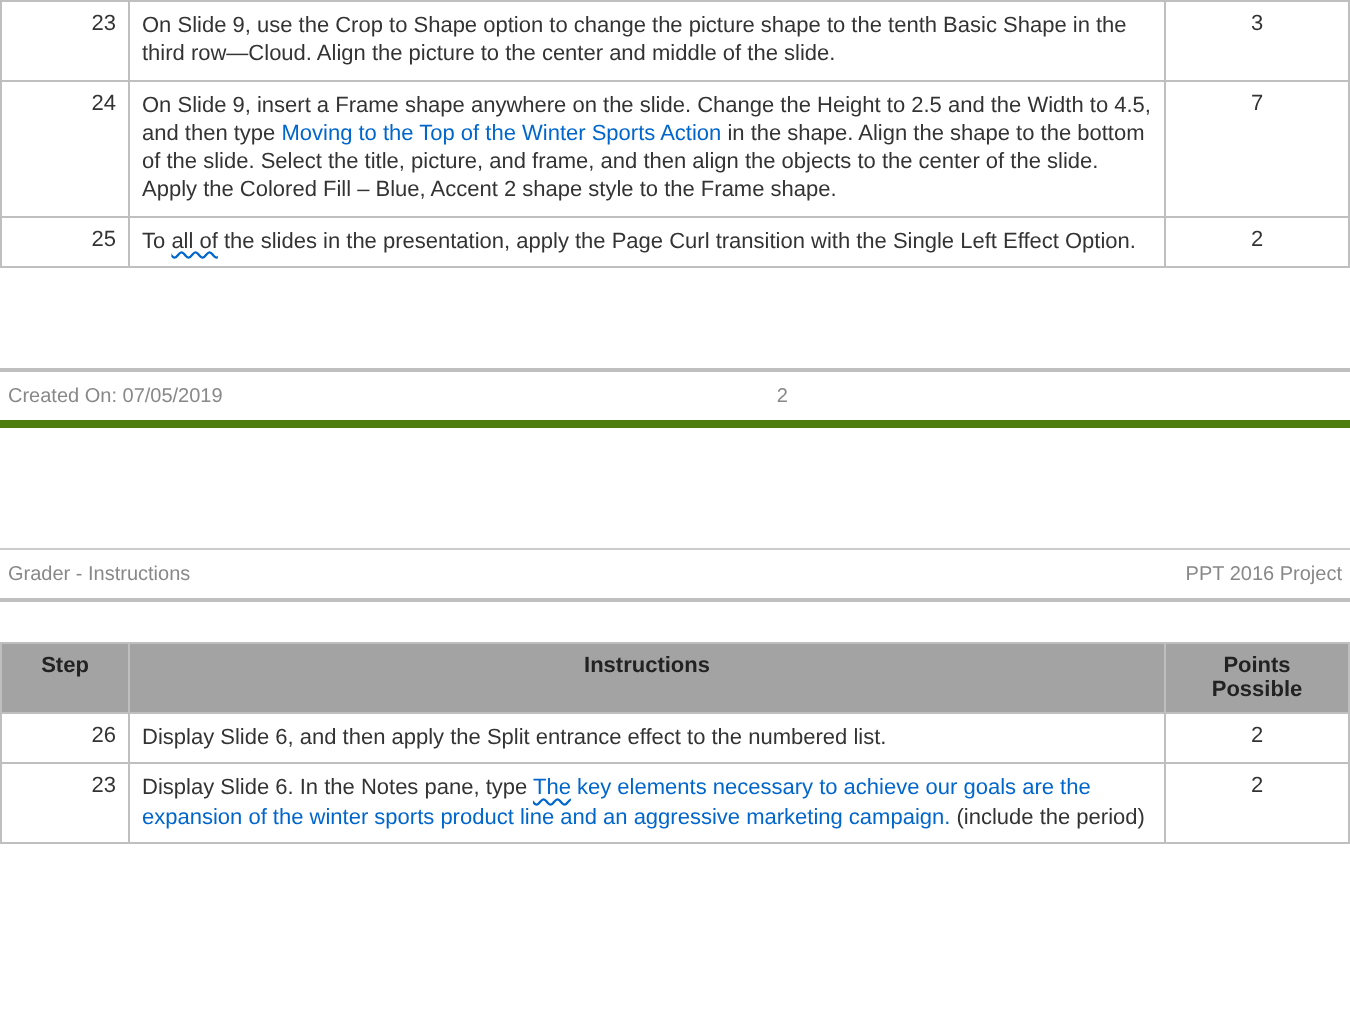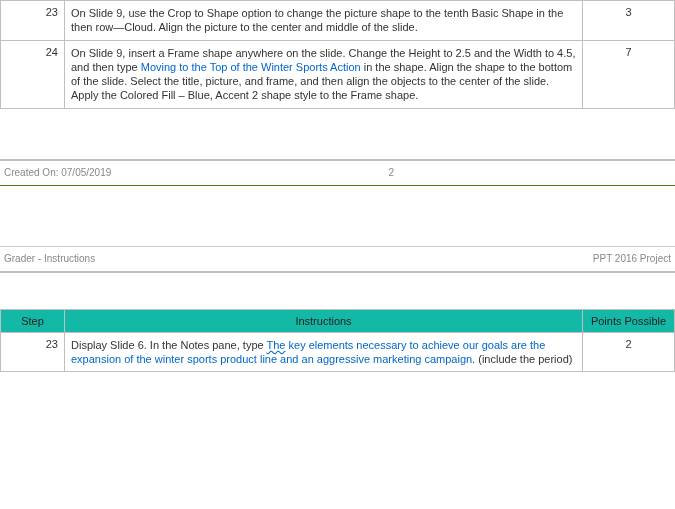--- a/index.html
+++ b/index.html
@@ -15,39 +15,39 @@
     border-collapse: collapse;
     width: 100%;
     table-layout: fixed;
   }
   table.instr th, table.instr td {
     border: 1px solid #bfbfbf;
     padding: 5px 6px;
     vertical-align: top;
   }
   table.instr th {
-    background: #14b8a6;
-    font-weight: normal;
+    background: #a3a3a3;
+    font-weight: bold;
     color: #222;
   }
   .col-step { width: 64px; text-align: right; }
   .col-points { width: 92px; text-align: center; }
   .link-blue {
     color: #0066cc;
     font-weight: normal;
   }
   .squiggle {
     text-decoration: underline;
     text-decoration-style: wavy;
     text-decoration-color: #0066cc;
   }
   .footer-bar {
     margin-top: 50px;
     border-top: 2px solid #bfbfbf;
-    border-bottom: 1px solid #4d7c0f;
+    border-bottom: 4px solid #4d7c0f;
     padding: 3px 4px;
     font-size: 10px;
     color: #888;
     display: flex;
     justify-content: space-between;
     align-items: center;
     height: 18px;
   }
   .footer-bar .fc { flex: 1; text-align: center; }
   .page-gap {
@@ -60,45 +60,52 @@
   }
   .header-bar {
     border-bottom: 2px solid #bfbfbf;
     padding: 3px 4px;
     font-size: 10px;
     color: #888;
     display: flex;
     justify-content: space-between;
     align-items: center;
     height: 18px;
-    margin-bottom: 36px;
+    margin-bottom: 20px;
   }
   .instr-text { line-height: 1.3; }
 </style>
 </head>
 <body>
 
 <table class="instr">
   <colgroup>
     <col class="col-step">
     <col>
     <col class="col-points">
   </colgroup>
   <tbody>
     <tr>
       <td class="col-step">23</td>
-      <td class="instr-text">On Slide 9, use the Crop to Shape option to change the picture shape to the tenth Basic Shape in the then row—Cloud. Align the picture to the center and middle of the slide.</td>
+      <td class="instr-text">On Slide 9, use the Crop to Shape option to change the picture shape to the tenth Basic Shape in the third row—Cloud. Align the picture to the center and middle of the slide.</td>
       <td class="col-points">3</td>
     </tr>
     <tr>
       <td class="col-step">24</td>
       <td class="instr-text">
         <span>On Slide 9, insert a Frame shape anywhere on the slide. Change the Height to 2.5 and the Width to 4.5, and then type </span><span class="link-blue">Moving to the Top of the Winter Sports Action</span><span> in the shape. Align the shape to the bottom of the slide. Select the title, picture, and frame, and then align the objects to the center of the slide. Apply the Colored Fill – Blue, Accent 2 shape style to the Frame shape.</span>
       </td>
       <td class="col-points">7</td>
+    </tr>
+    <tr>
+      <td class="col-step">25</td>
+      <td class="instr-text">
+        <span>To </span><span class="squiggle">all of</span><span> the slides in the presentation, apply the Page Curl transition with the Single Left Effect Option.</span>
+      </td>
+      <td class="col-points">2</td>
     </tr>
   </tbody>
 </table>
 
 <div class="footer-bar">
   <span>Created On: 07/05/2019</span>
   <span class="fc">2</span>
 </div>
 
 <div class="page-gap"></div>
@@ -117,20 +124,25 @@
   </colgroup>
   <thead>
     <tr>
       <th>Step</th>
       <th>Instructions</th>
       <th>Points Possible</th>
     </tr>
   </thead>
   <tbody>
     <tr>
+      <td class="col-step">26</td>
+      <td class="instr-text">Display Slide 6, and then apply the Split entrance effect to the numbered list.</td>
+      <td class="col-points">2</td>
+    </tr>
+    <tr>
       <td class="col-step">23</td>
       <td class="instr-text">
         <span>Display Slide 6. In the Notes pane, type </span><span class="link-blue squiggle">The</span><span class="link-blue"> key elements necessary to achieve our goals are the expansion of the winter sports product line and an aggressive marketing campaign.</span><span> (include the period)</span>
       </td>
       <td class="col-points">2</td>
     </tr>
   </tbody>
 </table>
 
 </body></html>

